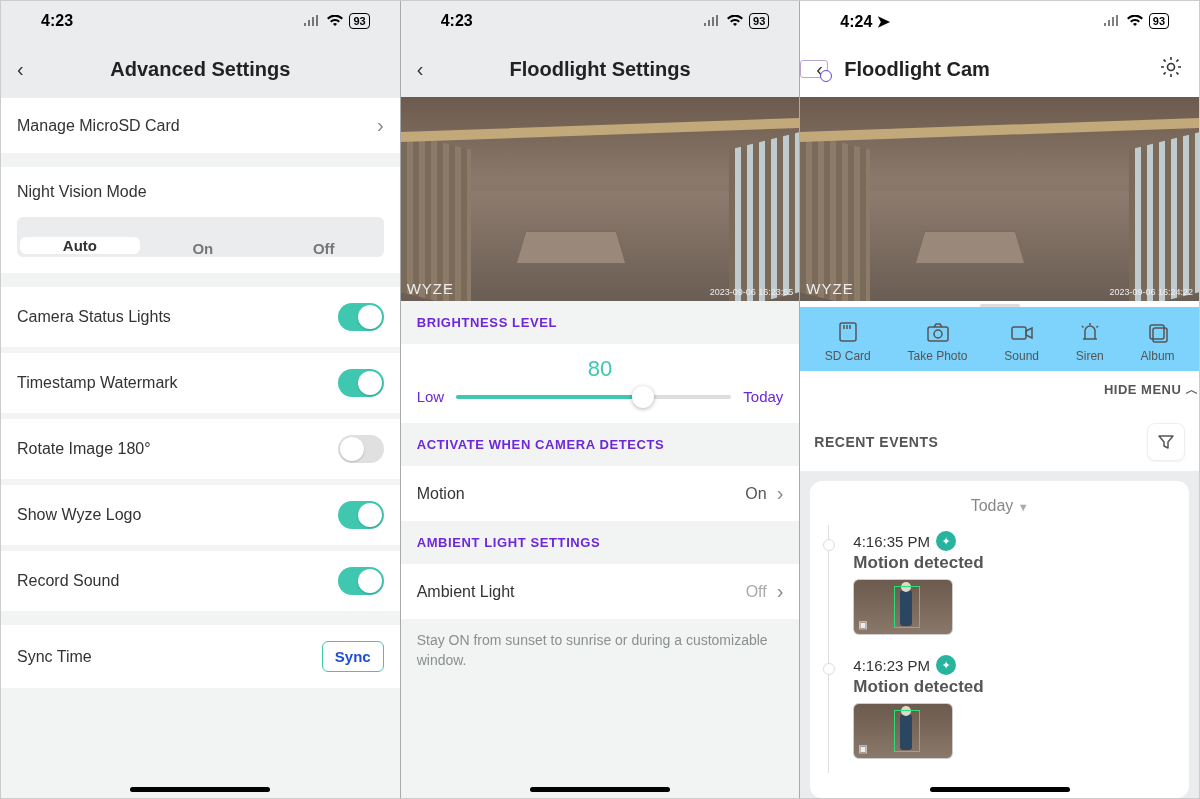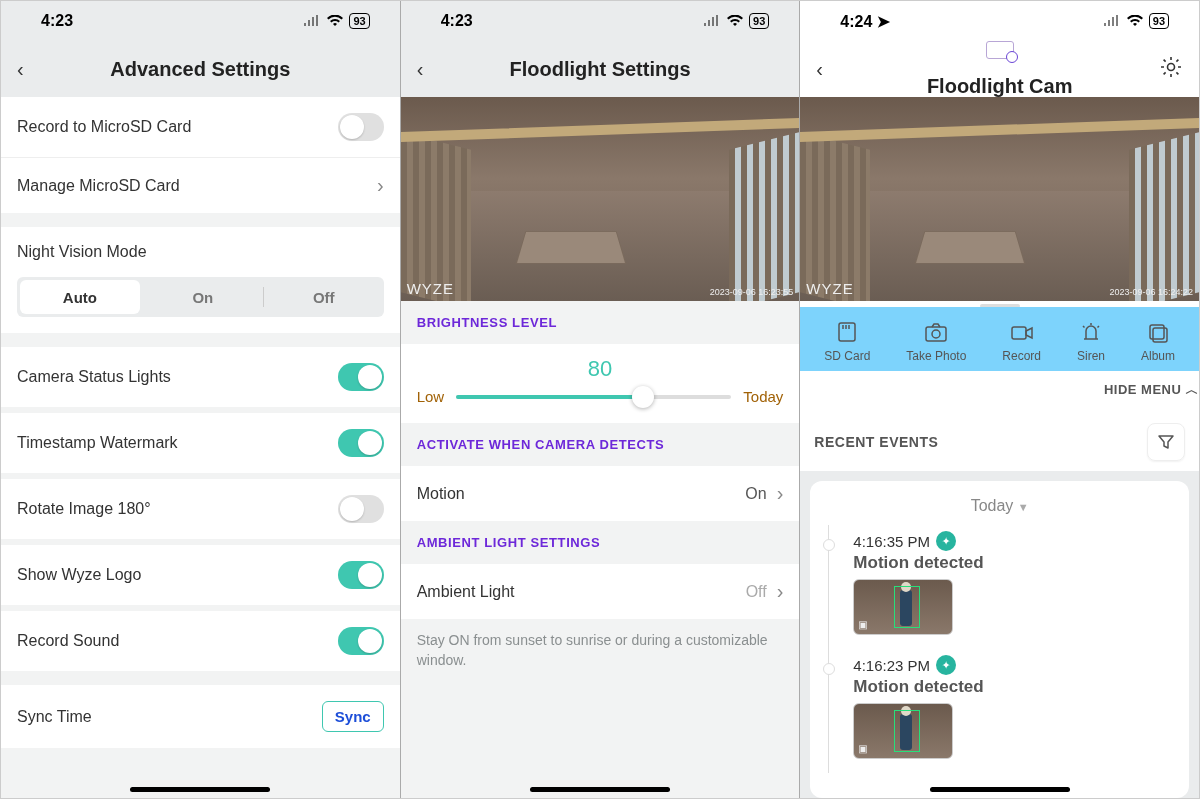--- a/index.html
+++ b/index.html
@@ -18,21 +18,21 @@
   .header.white { background: #fff; }
   .header-title { position: absolute; left: 0; right: 0; text-align: center; font-size: 20px; font-weight: 600; color: #222; }
   .header-back { padding-left: 16px; font-size: 20px; color: #333; }
   .header-gear { position: absolute; right: 16px; }
 
   .row { display: flex; align-items: center; justify-content: space-between; padding: 16px 16px; font-size: 16px; color: #333; background: #fff; }
   .row.clickable { cursor: pointer; }
   .gap { height: 14px; background: #F2F3F3; }
   .gap-sm { height: 6px; background: #F2F3F3; }
 
-  .seg { margin: 10px 16px 16px; background: #EAECED; border-radius: 6px; display: flex; height: 40px; overflow: hidden; }
+  .seg { margin: 10px 16px 16px; background: #EAECED; border-radius: 6px; display: flex; height: 40px; overflow: hidden; align-items: flex-end; }
   .seg-item { flex: 1; display: flex; align-items: center; justify-content: center; font-size: 15px; color: #777; font-weight: 600; position: relative; }
   .seg-item.active { background: #fff; border-radius: 6px; margin: 3px; color: #333; }
   .seg-div { width: 1px; background: #ccc; margin: 10px 0; }
 
   .toggle { width: 46px; height: 28px; border-radius: 14px; background: #E0E0E0; position: relative; cursor: pointer; }
   .toggle .knob { position: absolute; width: 24px; height: 24px; background: #fff; border-radius: 50%; top: 2px; left: 2px; box-shadow: 0 1px 2px rgba(0,0,0,.2); }
   .toggle.on { background: #3FC7B0; }
   .toggle.on .knob { left: 20px; }
 
   .sync-btn { border: 1.5px solid #3FC7B0; color: #1d4ed8; padding: 6px 12px; border-radius: 6px; font-weight: 700; font-size: 15px; background: #fff; }
@@ -47,21 +47,21 @@
   .cam-floor { position: absolute; bottom: 0; left: 0; right: 0; height: 110px; background: linear-gradient(#8d7b6e,#6a5d53); }
   .cam-side-left { position:absolute; left:0; bottom:0; width:70px; height:160px; background: repeating-linear-gradient(90deg,#7a6a5a 0 6px,#8c7b69 6px 12px); transform: skewY(14deg); }
   .cam-side-right { position:absolute; right:0; bottom:0; width:70px; height:160px; background: repeating-linear-gradient(90deg,#7a6a5a 0 6px,#c0cbd0 6px 12px); transform: skewY(-14deg); }
   .cam-tile { position:absolute; bottom:30px; left:120px; width:100px; height:50px; background:#9a897a; border:1px solid #7a6a5c; transform: perspective(200px) rotateX(50deg); }
 
   .section-head { padding: 14px 16px; font-size: 13px; font-weight: 700; color: #6d28d9; letter-spacing: .6px; background: #F2F3F3; }
   .sub-desc { padding: 12px 16px 22px; font-size: 14px; color: #8a8f90; background: #F2F3F3; line-height: 1.4; }
 
   .slider-wrap { padding: 4px 16px 18px; background: #fff; }
   .slider-val { text-align: center; font-size: 22px; color: #3FC7B0; font-weight: 500; padding: 8px 0 6px; }
-  .slider-row { display: flex; align-items: center; gap: 12px; font-size: 15px; color: #a16207; }
+  .slider-row { display: flex; align-items: center; gap: 12px; font-size: 15px; color: #6d28d9; }
   .slider-track { flex: 1; height: 4px; background: #ddd; border-radius: 2px; position: relative; }
   .slider-fill { position: absolute; left: 0; top: 0; bottom: 0; background: #3FC7B0; border-radius: 2px; }
   .slider-thumb { position: absolute; top: -9px; width: 22px; height: 22px; border-radius: 50%; background: #fff; box-shadow: 0 1px 4px rgba(0,0,0,.3); margin-left: -11px; }
 
   
   .quick-row { display: flex; justify-content: space-around; padding: 14px 6px 8px; background: #7dd3fc; }
   .quick-item { display: flex; flex-direction: column; align-items: center; gap: 6px; font-size: 12px; color: #555; }
   .hide-menu { text-align: right; font-size: 13px; font-weight: 700; color: #555; padding: 10px 0 14px; letter-spacing: .5px; background: #fff; }
   .events-head { display: flex; align-items: center; justify-content: space-between; padding: 10px 14px; background: #fff; }
   .events-head-title { font-size: 14px; font-weight: 700; color: #555; letter-spacing: .5px; }
@@ -76,21 +76,21 @@
   .event-badge { width:20px; height:20px; background:#27b49f; border-radius:50%; display:inline-flex; align-items:center; justify-content:center; color:#fff; font-size:11px; }
   .event-title { font-size: 17px; font-weight: 700; color: #555; margin-top: 2px; }
   .event-thumb { margin-top: 6px; width: 100px; height: 56px; border-radius: 6px; background: linear-gradient(#6b5a4d,#8a786a); position: relative; overflow: hidden; border: 1px solid #ccc; }
   .event-thumb .person { position: absolute; left: 46px; top: 10px; width: 12px; height: 36px; background: #2b4660; border-radius: 3px; }
   .event-thumb .person::before { content:""; position:absolute; top:-8px; left:1px; width:10px; height:10px; background:#e0d8c8; border-radius:50%; }
   .event-thumb .box { position: absolute; left: 40px; top: 6px; width: 26px; height: 42px; border: 1.5px solid #26e07a; }
   .event-thumb .ic { position:absolute; left:4px; bottom:4px; color:#eee; font-size:10px; }
 
   .home-ind { position: absolute; bottom: 6px; left: 50%; width: 140px; height: 5px; background: #000; border-radius: 3px; transform: translateX(-50%); }
 
-  .title-stack { display:flex; align-items:center; justify-content:flex-start; gap:16px;flex-direction:column; }
+  .title-stack { display:flex; align-items:center; justify-content:flex-start; gap:16px; }
   .cam-mini { width:28px; height:18px; border:1.5px solid #b8a6d6; border-radius:3px; position:relative; }
   .cam-mini::after { content:""; position:absolute; right:-5px; bottom:-5px; width:10px; height:10px; border:1.5px solid #6b46d6; border-radius:50%; background:#fff; }
 </style>
 </head>
 <body>
 
 <div class="stage">
 
   <div class="phone">
     <div class="status-bar">
@@ -103,26 +103,20 @@
             <path d="M8 11L6 9a3 3 0 014 0zM3 6a7 7 0 0110 0l-1.5 1.5a5 5 0 00-7 0zM0 3a11 11 0 0116 0l-1.5 1.5a9 9 0 00-13 0z" fill="#000"></path>
           </svg>
         <span class="batt">93</span>
       </span>
     </div>
     <div class="header">
       <span class="header-back">‹</span>
       <span class="header-title">Advanced Settings</span>
     </div>
 
-    <div class="row">
-      <span>Record to MicroSD Card</span>
-      <span class="toggle">
-          <span class="knob"></span>
-        </span>
-    </div>
     <div style="height:1px;background:#eee"></div>
     <div class="row clickable">
       <span>Manage MicroSD Card</span>
       <span class="chevron">›</span>
     </div>
     <div class="gap"></div>
 
     <div class="row" style="padding-bottom:6px">
       <span>Night Vision Mode</span>
     </div>
@@ -294,21 +288,21 @@
             <circle cx="12" cy="13" r="4" fill="none" stroke="#555" stroke-width="1.5"></circle>
             <path d="M8 6l2-3h4l2 3" fill="none" stroke="#555" stroke-width="1.5"></path>
           </svg>
         <span>Take Photo</span>
       </div>
       <div class="quick-item">
         <svg width="24" height="22">
             <rect x="2" y="6" width="14" height="12" rx="2" fill="none" stroke="#555" stroke-width="1.5"></rect>
             <path d="M16 10l6-3v10l-6-3z" fill="none" stroke="#555" stroke-width="1.5"></path>
           </svg>
-        <span>Record</span>
+        <span>Sound</span>
       </div>
       <div class="quick-item">
         <svg width="24" height="22">
             <path d="M7 18V10a5 5 0 0110 0v8M5 18h14" fill="none" stroke="#555" stroke-width="1.5"></path>
             <path d="M12 2v2M4 5l1.5 1.5M20 5l-1.5 1.5" stroke="#555" stroke-width="1.5"></path>
           </svg>
         <span>Siren</span>
       </div>
       <div class="quick-item">
         <svg width="24" height="22">

